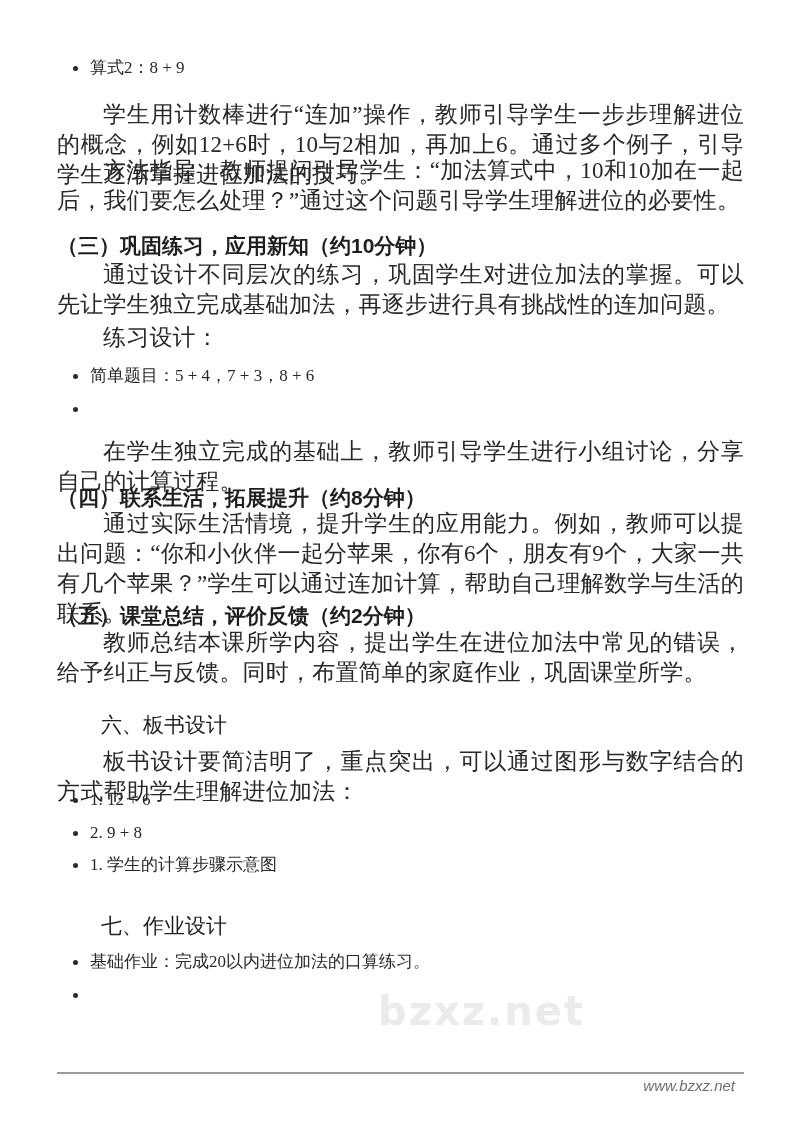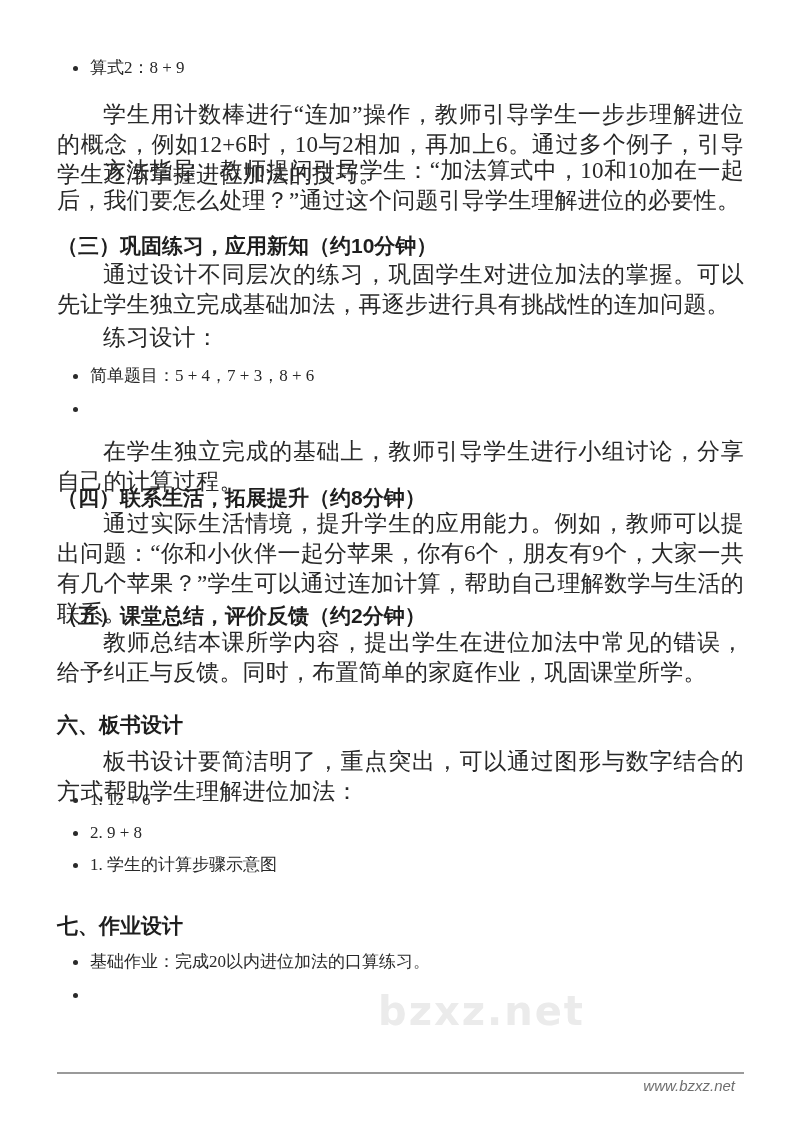--- a/index.html
+++ b/index.html
@@ -22,24 +22,25 @@
   }
   .h3 {
     font-family: "Liberation Sans", "DejaVu Sans", sans-serif;
     font-weight: 700;
     font-size: 21px;
     line-height: 26px;
     color: #1e1e1e;
   }
   .h2 {
     font-family: "Liberation Sans", "DejaVu Sans", sans-serif;
-    font-weight: 700;
+    font-weight: 400;
     font-size: 21px;
     line-height: 30px;
     color: #1e1e1e;
+    margin-left: 44px;
   }
   .bullet-row {
     display: flex;
     align-items: flex-start;
     font-size: 17px;
     line-height: 28px;
   }
   .dot {
     flex: 0 0 auto;
     width: 5px; height: 5px;

